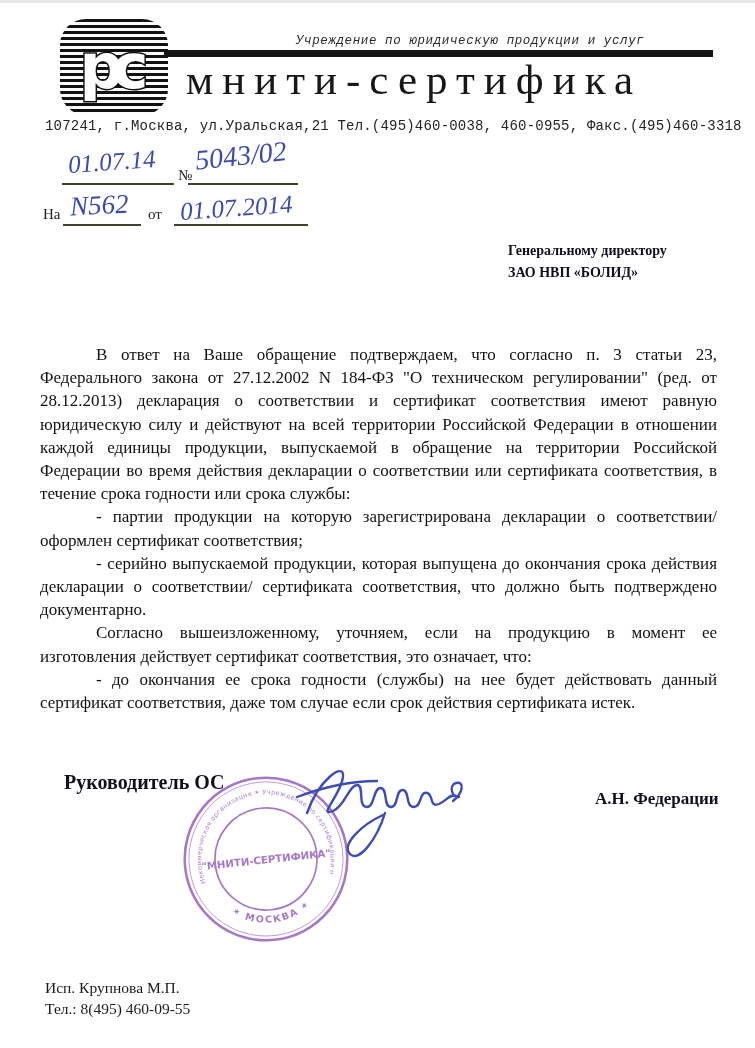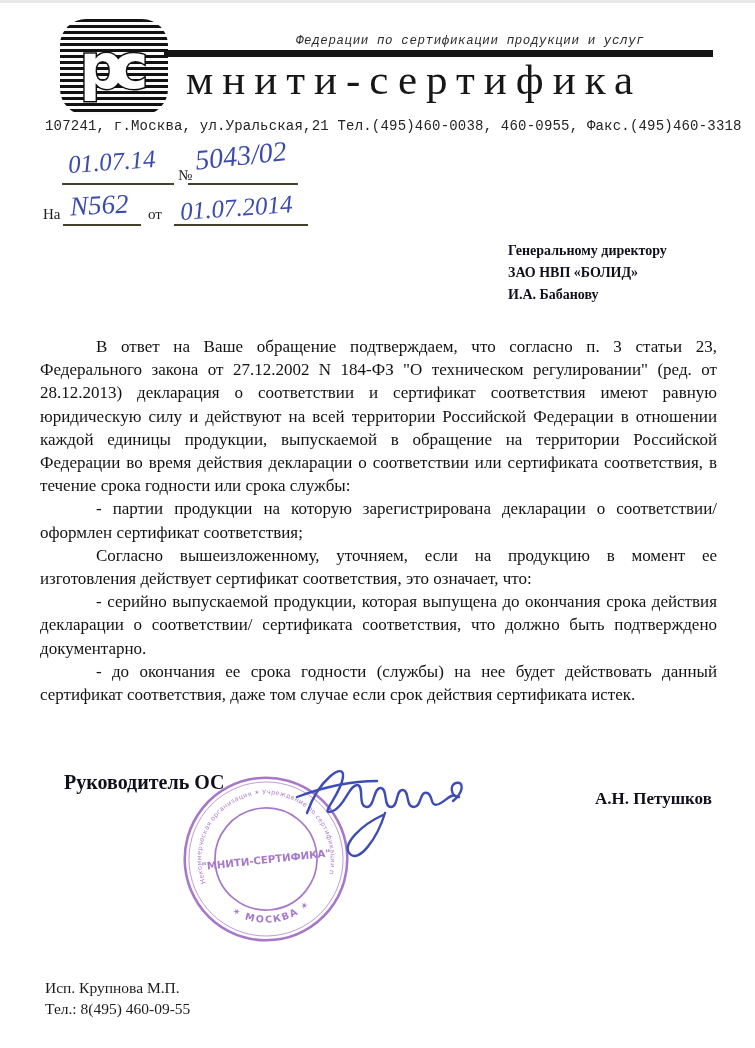--- a/index.html
+++ b/index.html
@@ -52,21 +52,21 @@
     position:absolute;font-family:"Liberation Serif", serif;
     font-size:15px;color:#222;white-space:nowrap;
   }
   
   .addressee{
     position:absolute;left:508px;top:237px;width:230px;
     font-weight:bold;font-size:14px;line-height:22px;color:#10101c;
   }
   
   .body-text{
-    position:absolute;left:40px;top:332px;width:677px;
+    position:absolute;left:40px;top:340px;width:677px;
     font-size:17px;line-height:23.2px;text-align:justify;color:#121212;
   }
   .body-text p{margin:0;text-indent:56px;}
   
   .sig-title{position:absolute;left:64px;top:768px;font-weight:bold;font-size:20px;color:#10101c;white-space:nowrap;}
   .sig-name{position:absolute;left:595px;top:786px;font-weight:bold;font-size:17px;color:#10101c;white-space:nowrap;}
   .stamp{position:absolute;left:181px;top:771px;width:170px;height:170px;transform:rotate(-6deg);opacity:0.92;}
   .signature-svg{position:absolute;left:293px;top:748px;width:195px;height:125px;}
   
   .footer{
@@ -75,21 +75,21 @@
   }
 </style>
 </head>
 <body>
 
 <div class="page">
 
   <div class="logo">
     <span class="glyph">рс</span>
   </div>
-  <div class="tagline">Федерации по сертификации продукции и услуг</div>
+  <div class="tagline">Учреждение по юридическую продукции и услуг</div>
   <div class="head-rule"></div>
   <div class="org-name">мнити-сертифика</div>
   <div class="address-line">107241, г.Москва, ул.Уральская,21   Тел.(495)460-0038, 460-0955, Факс.(495)460-3318</div>
 
   <div class="ref">
     <span class="hand" style="left:68px;top:146px;font-size:25px;transform:rotate(-4deg);">01.07.14</span>
     <span class="uline" style="left:62px;top:180px;width:112px;"></span>
     <span class="ref-label" style="left:178px;top:164px;">№</span>
     <span class="hand" style="left:195px;top:139px;font-size:28px;transform:rotate(-6deg);">5043/02</span>
     <span class="uline" style="left:188px;top:180px;width:110px;"></span>
@@ -98,33 +98,32 @@
     <span class="hand" style="left:70px;top:189px;font-size:27px;transform:rotate(-3deg);">N562</span>
     <span class="uline" style="left:63px;top:221px;width:78px;"></span>
     <span class="ref-label" style="left:148px;top:203px;">от</span>
     <span class="hand" style="left:180px;top:192px;font-size:25px;transform:rotate(-4deg);">01.07.2014</span>
     <span class="uline" style="left:174px;top:221px;width:134px;"></span>
   </div>
 
   <div class="addressee">
     <div>Генеральному директору</div>
     <div>ЗАО НВП «БОЛИД»</div>
-    <div>И.А. Бабанову</div>
   </div>
 
   <div class="body-text">
     <p>В ответ на Ваше обращение подтверждаем, что согласно п. 3 статьи 23, Федерального закона от 27.12.2002 N 184-ФЗ "О техническом регулировании" (ред. от 28.12.2013) декларация о соответствии и сертификат соответствия имеют равную юридическую силу и действуют на всей территории Российской Федерации в отношении каждой единицы продукции, выпускаемой в обращение на территории Российской Федерации во время действия декларации о соответствии или сертификата соответствия, в течение срока годности или срока службы:</p>
     <p>- партии продукции на которую зарегистрирована декларации о соответствии/оформлен сертификат соответствия;</p>
+    <p>- серийно выпускаемой продукции, которая выпущена до окончания срока действия декларации о соответствии/ сертификата соответствия, что должно быть подтверждено документарно.</p>
     <p>Согласно вышеизложенному, уточняем, если на продукцию в момент ее изготовления действует сертификат соответствия, это означает, что:</p>
-    <p>- серийно выпускаемой продукции, которая выпущена до окончания срока действия декларации о соответствии/ сертификата соответствия, что должно быть подтверждено документарно.</p>
     <p>- до окончания ее срока годности (службы) на нее будет действовать данный сертификат соответствия, даже том случае если срок действия сертификата истек.</p>
   </div>
 
   <div class="sig-title">Руководитель ОС</div>
-  <div class="sig-name">А.Н. Петушков</div>
+  <div class="sig-name">А.Н. Федерации</div>
 
   <svg class="stamp" viewBox="0 0 160 160">
     <circle cx="80" cy="80" r="76.5" fill="none" stroke="#a06cc4" stroke-width="2.4"></circle>
     <circle cx="80" cy="80" r="72.5" fill="none" stroke="#b383cf" stroke-width="0.8"></circle>
     <circle cx="80" cy="80" r="48" fill="none" stroke="#a06cc4" stroke-width="1.6"></circle>
     <defs>
       <path id="ringPath" d="M 22.7,100.9 A 61,61 0 1,1 137.3,100.9"></path>
       <path id="bottomPath" d="M 45.6,129.1 A 60,60 0 0,0 114.4,129.1"></path>
     </defs>
     <text font-family="DejaVu Sans, sans-serif" font-size="6.1" fill="#a878c8" letter-spacing="0.3">

